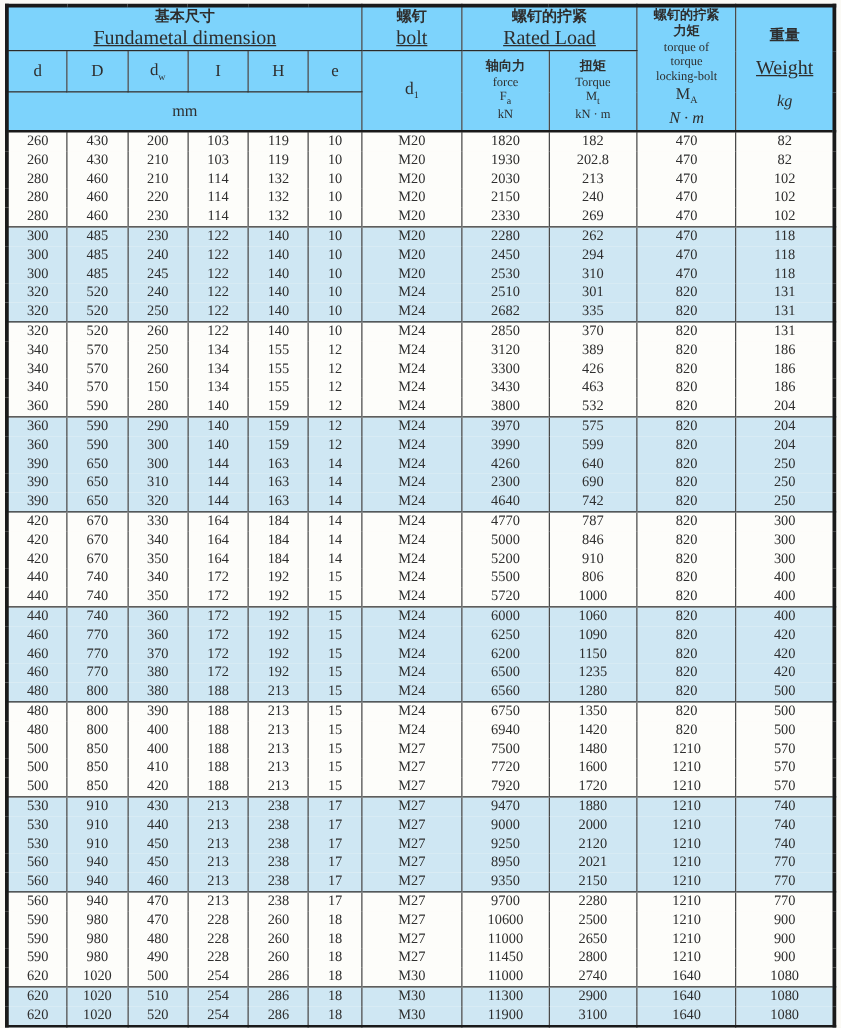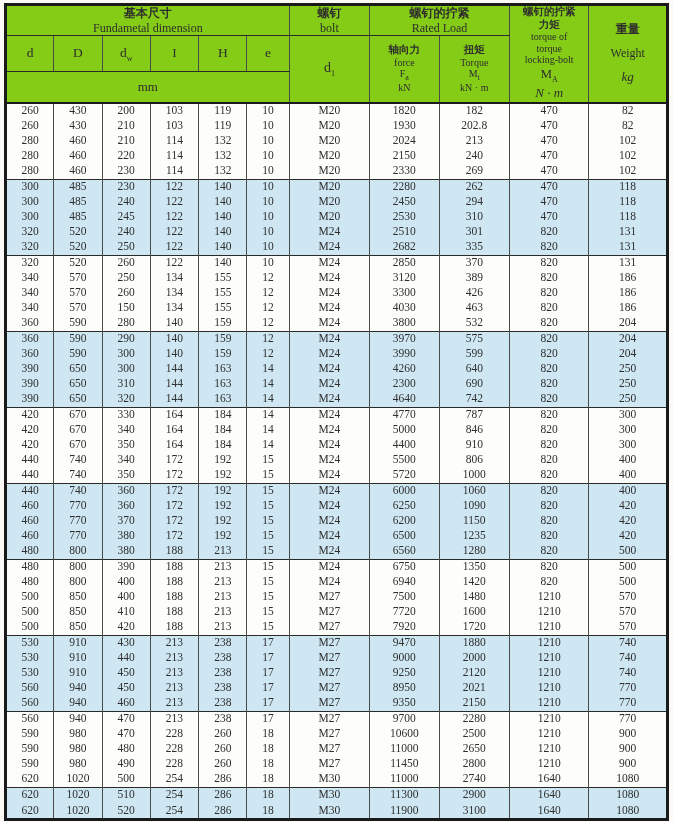--- a/index.html
+++ b/index.html
@@ -10,27 +10,27 @@
     color: #2e2e2e;
   }
   table.spec {
     width: 665px; height: 816px; border-collapse: collapse;
     border: 3px solid #1a1a1a; table-layout: fixed;
   }
   th, td {
     border-left: 1px solid #4a4a4a; border-right: 1px solid #4a4a4a;
     text-align: center; vertical-align: middle; padding: 0;
   }
-  thead th { background: #84cc16; font-weight: normal; margin-top: 16px; }
+  thead th { background: #7dd3fc; font-weight: normal; margin-top: 16px; }
   thead tr.hrow1 th { border-bottom: 1.5px solid #2a2a2a; }
   thead tr.hrow2 th { border-bottom: 1.5px solid #2a2a2a; }
   thead { border-bottom: 2px solid #1a1a1a; }
   .zh { font-weight: bold; font-size: 12px; line-height: 1.25; font-family: "Liberation Serif", serif; }
   .zh-sm { font-weight: bold; font-size: 10.5px; line-height: 1.2; }
-  .en { font-size: 12px; line-height: 1.2; }
+  .en { font-size: 16px; line-height: 1.2; text-decoration: underline; }
   .en-sm { font-size: 10px; line-height: 1.15; }
   .sym { font-size: 13px; line-height: 1.3; }
   .unit { font-size: 13px; line-height: 1.3; font-style: italic; }
   sub { font-size: 8px; }
   .dim-th { font-size: 13.5px; height: 32px; }
   .mm-th { font-size: 13px; height: 30px; }
   .hrow1 th { height: 28px; }
   .d1-th { font-size: 14px; }
   .mt { margin-top: 9px; }
   tbody td { font-size: 11.5px; height: 15px; line-height: 1; background: #fdfdfa; }
@@ -139,21 +139,21 @@
           <td>82</td>
         </tr>
         <tr>
           <td>280</td>
           <td>460</td>
           <td>210</td>
           <td>114</td>
           <td>132</td>
           <td>10</td>
           <td>M20</td>
-          <td>2024</td>
+          <td>2030</td>
           <td>213</td>
           <td>470</td>
           <td>102</td>
         </tr>
         <tr>
           <td>280</td>
           <td>460</td>
           <td>220</td>
           <td>114</td>
           <td>132</td>
@@ -282,21 +282,21 @@
           <td>186</td>
         </tr>
         <tr>
           <td>340</td>
           <td>570</td>
           <td>150</td>
           <td>134</td>
           <td>155</td>
           <td>12</td>
           <td>M24</td>
-          <td>4030</td>
+          <td>3430</td>
           <td>463</td>
           <td>820</td>
           <td>186</td>
         </tr>
         <tr>
           <td>360</td>
           <td>590</td>
           <td>280</td>
           <td>140</td>
           <td>159</td>
@@ -399,21 +399,21 @@
           <td>300</td>
         </tr>
         <tr>
           <td>420</td>
           <td>670</td>
           <td>350</td>
           <td>164</td>
           <td>184</td>
           <td>14</td>
           <td>M24</td>
-          <td>4400</td>
+          <td>5200</td>
           <td>910</td>
           <td>820</td>
           <td>300</td>
         </tr>
         <tr>
           <td>440</td>
           <td>740</td>
           <td>340</td>
           <td>172</td>
           <td>192</td>

